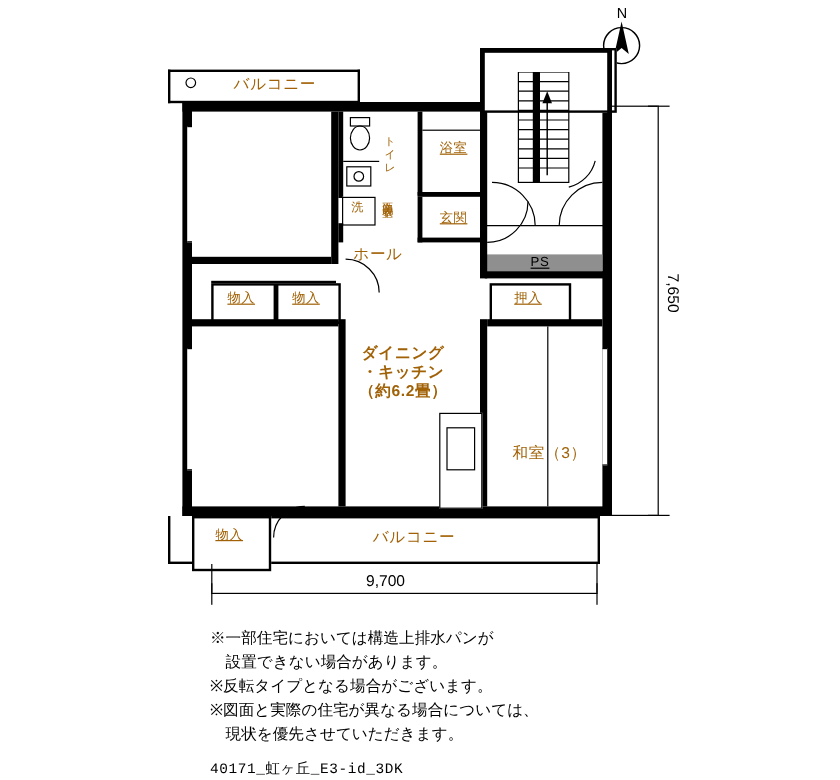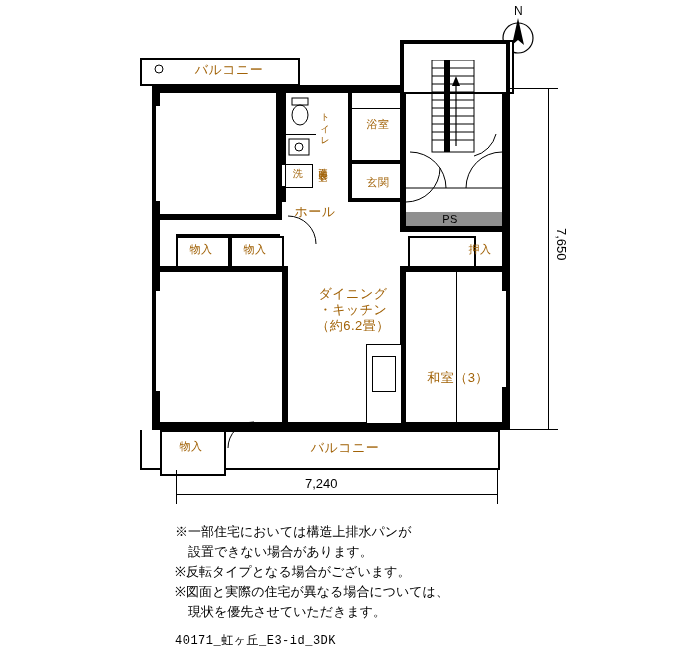--- a/index.html
+++ b/index.html
@@ -22,21 +22,21 @@
   
   .lbl{
     position:absolute;
     font-size:13px;
     line-height:16px;
     letter-spacing:0.5px;
     text-align:center;
     white-space:pre;
     color:#a16207;
   }
-  .lbl.sm{font-size:11px;line-height:13px;}
+  .lbl.sm{font-size:11px;line-height:13px;text-decoration:underline;}
   .lbl.xs{font-size:9px;line-height:10px;}
   .lbl.vert{
     writing-mode:vertical-rl;
     text-orientation:upright;
     white-space:pre-line;
     letter-spacing:1px;
   }
 
   
   .dimline{background:#000;}
@@ -176,25 +176,25 @@
   <div class="abs wall" style="left:404px;top:226px;width:106px;height:6px;"></div>
   <div class="abs wall" style="left:400px;top:93px;width:6px;height:139px;"></div>
 
   <div class="abs" style="left:176px;top:236px;width:50px;height:30px;border:2px solid #000;background:#fff;"></div>
   <div class="lbl sm" style="left:178px;top:243px;width:46px;">物入</div>
   <div class="abs" style="left:230px;top:236px;width:50px;height:30px;border:2px solid #000;background:#fff;"></div>
   <div class="lbl sm" style="left:232px;top:243px;width:46px;">物入</div>
   <div class="abs thinline" style="left:176px;top:234px;width:104px;height:2px;"></div>
 
   <div class="abs" style="left:408px;top:236px;width:64px;height:30px;border:2px solid #000;background:#fff;"></div>
-  <div class="lbl sm" style="left:410px;top:243px;width:60px;margin-left:40px;">押入</div>
+  <div class="lbl sm" style="left:410px;top:243px;width:60px;">押入</div>
 
   <div class="abs wall" style="left:282px;top:266px;width:6px;height:156px;"></div>
   <div class="abs wall" style="left:400px;top:266px;width:6px;height:156px;"></div>
-  <div class="lbl" style="left:300px;top:286px;width:106px;"><span>ダイニング
+  <div class="lbl" style="left:283px;top:286px;width:106px;font-weight:bold;"><span>ダイニング
 ・キッチン
 （約6.2畳）</span></div>
 
   <div class="abs" style="left:366px;top:344px;width:34px;height:78px;border:1px solid #000;background:#fff;"></div>
   <div class="abs" style="left:372px;top:356px;width:22px;height:34px;border:1px solid #000;background:#fff;"></div>
 
   <div class="abs wall" style="left:160px;top:266px;width:122px;height:6px;"></div>
   <div class="abs" style="left:156px;top:290px;width:4px;height:100px;background:#fff;border-top:1px solid #000;border-bottom:1px solid #000;"></div>
 
   <div class="abs wall" style="left:406px;top:266px;width:96px;height:6px;"></div>
@@ -224,21 +224,21 @@
   <div class="abs dimline" style="left:540px;top:429px;width:18px;height:1px;"></div>
   <div class="abs dimline" style="left:510px;top:88px;width:38px;height:1px;"></div>
   <div class="abs dimline" style="left:510px;top:429px;width:38px;height:1px;"></div>
   <div class="dimtxt vert" style="left:554px;top:228px;">7,650</div>
 
   <div class="abs dimline" style="left:176px;top:494px;width:322px;height:1px;"></div>
   <div class="abs dimline" style="left:176px;top:486px;width:1px;height:18px;"></div>
   <div class="abs dimline" style="left:497px;top:486px;width:1px;height:18px;"></div>
   <div class="abs dimline" style="left:176px;top:470px;width:1px;height:24px;"></div>
   <div class="abs dimline" style="left:497px;top:470px;width:1px;height:24px;"></div>
-  <div class="dimtxt" style="left:305px;top:476px;">7,240</div>
+  <div class="dimtxt" style="left:305px;top:476px;">9,700</div>
 
   <div class="notes">※一部住宅においては構造上排水パンが
 　設置できない場合があります。
 ※反転タイプとなる場合がございます。
 ※図面と実際の住宅が異なる場合については、
 　現状を優先させていただきます。</div>
   <div class="code">40171_虹ヶ丘_E3-id_3DK</div>
 
 </div>
 

